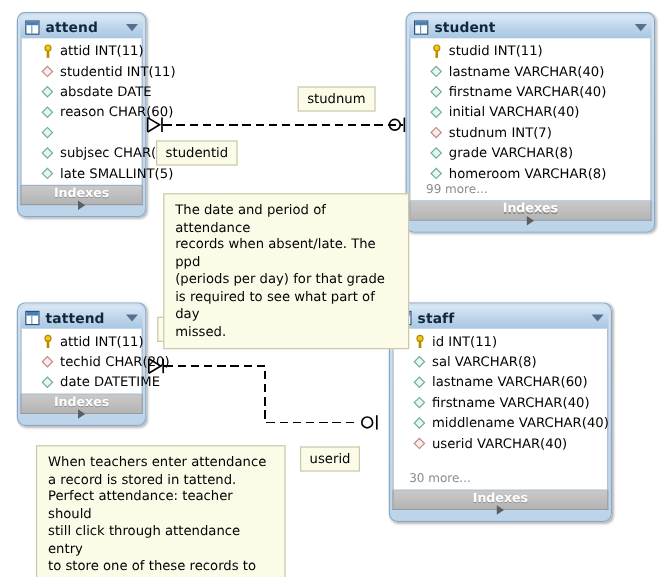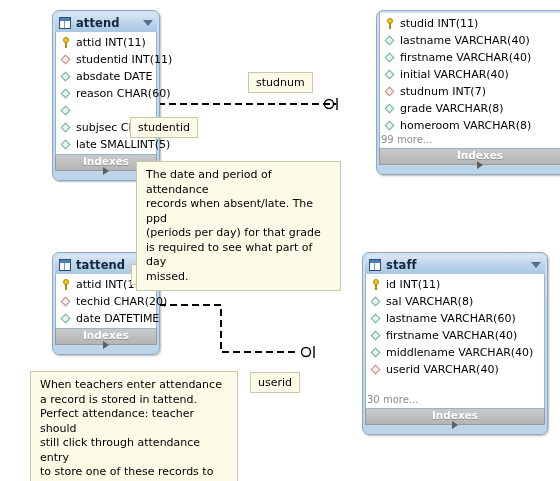--- a/index.html
+++ b/index.html
@@ -31,21 +31,20 @@
 
   
   .tbl {
     position: absolute;
     box-sizing: border-box;
     border: 1px solid #8aa8c4;
     border-radius: 7px;
     background: linear-gradient(to bottom, #cfe0f0 0%, #bcd4ea 100%);
     box-shadow: 1px 1px 2px rgba(0,0,0,0.28);
     padding: 2px;
-    margin-left: 38px;
   }
   .tbl-head {
     height: 19px;
     display: flex;
     align-items: center;
     padding: 0 4px 0 4px;
     border-radius: 5px 5px 0 0;
     background: linear-gradient(to bottom, #d9e8f6 0%, #bdd4ea 52%, #a9c7e2 100%);
   }
   .tbl-icon {
@@ -83,21 +82,21 @@
     width: 0; height: 0;
     border-left: 5px solid transparent;
     border-right: 5px solid transparent;
     border-top: 6px solid #54708c;
     flex: 0 0 auto;
   }
   .cols {
     background: #ffffff;
     border: 1px solid #9ab2c8;
     border-top: none;
-    padding: 2px 0 1px 1px;
+    padding: 2px 0 1px 13px;
   }
   .col {
     display: flex;
     align-items: center;
     height: 17px;
     padding: 0 3px 0 4px;
     white-space: nowrap;
     font-size: 11px;
   }
   .col-name { color: #000; }
@@ -255,20 +254,25 @@
       </div>
     </div>
     <div class="tbl-foot">
       <span class="foot-label">Indexes</span>
       <span class="foot-arrow"></span>
     </div>
     <div class="tbl-tail"></div>
   </div>
 
   <div class="tbl" style="left:338px; top:10px; width:208px;">
+    <div class="tbl-head">
+      <span class="tbl-icon"></span>
+      <span class="tbl-title">student</span>
+      <span class="caret"></span>
+    </div>
     <div class="cols">
       <div class="col">
         <span class="mk key"></span>
         <span class="col-name">studid INT(11)</span>
       </div>
       <div class="col">
         <span class="mk dia"></span>
         <span class="col-name">lastname VARCHAR(40)</span>
       </div>
       <div class="col">

